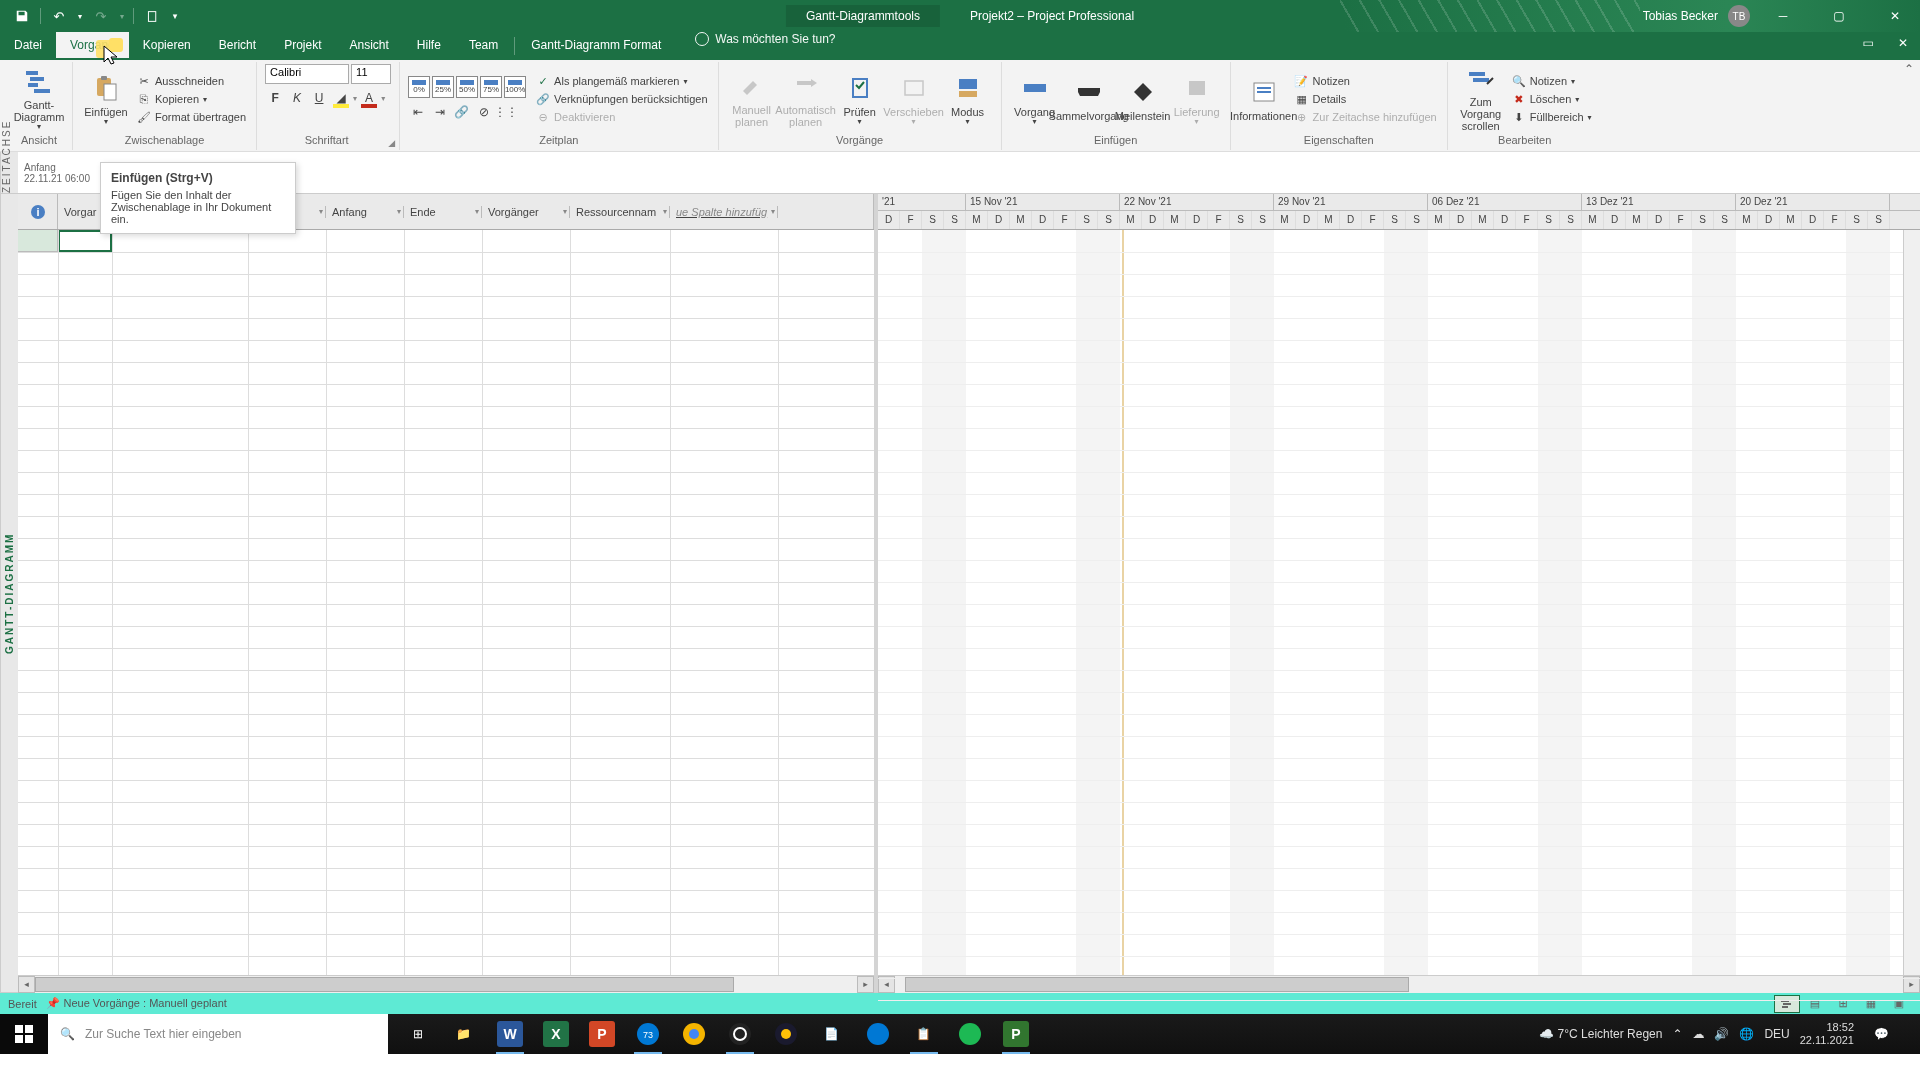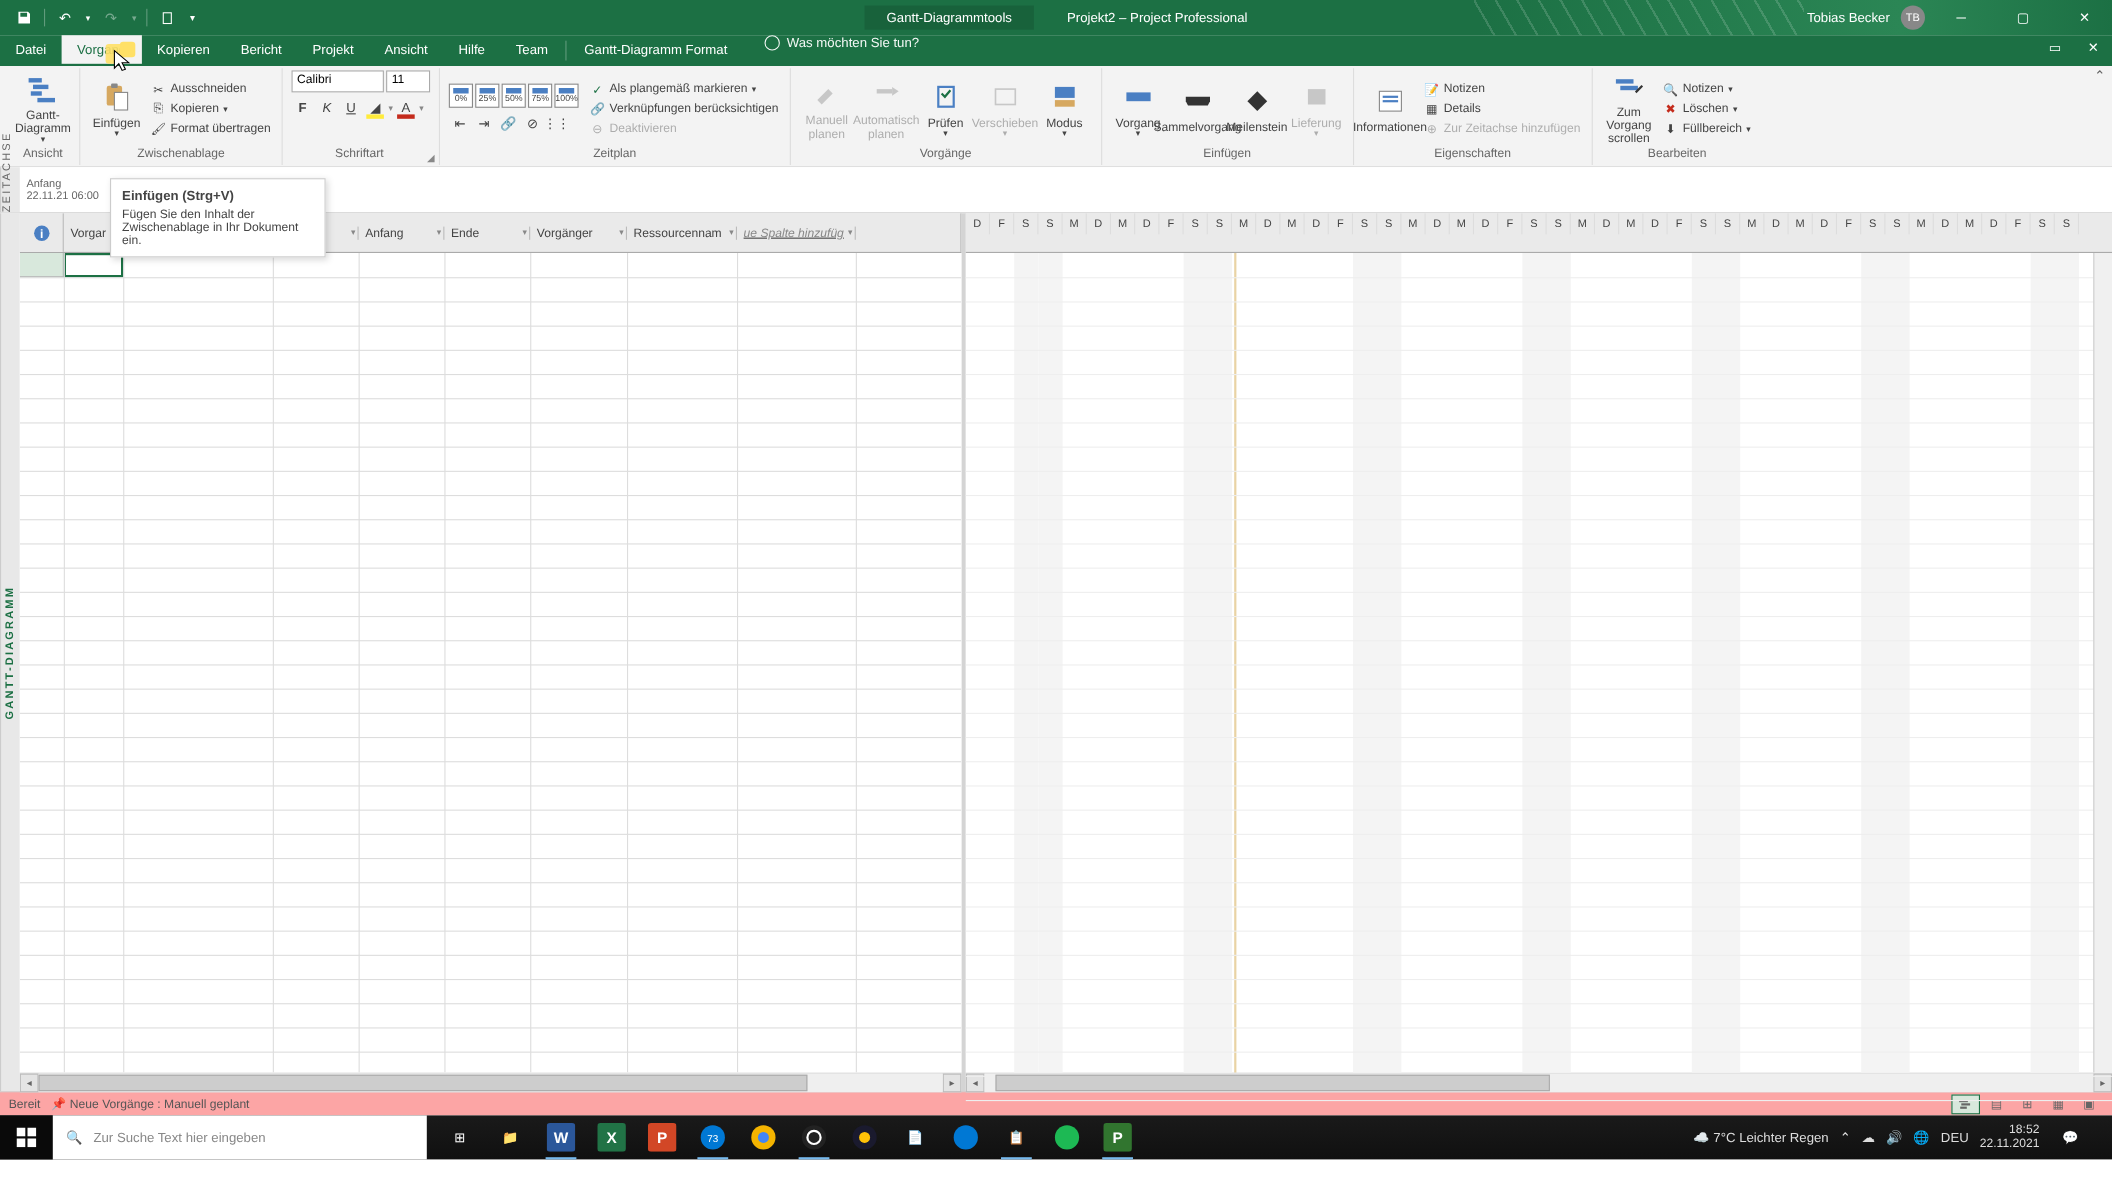--- a/index.html
+++ b/index.html
@@ -94,21 +94,21 @@
 .gh-top-cell { font-size: 10px; color: #444; border-right: 1px solid #bbb; display: flex; align-items: center; padding-left: 4px; }
 .gh-bot { height: 19px; display: flex; }
 .gh-bot-cell { width: 22px; font-size: 10px; color: #444; border-right: 1px solid #ddd; display: flex; align-items: center; justify-content: center; }
 .gantt-body { flex: 1; position: relative; background: #fff; }
 .wkend { position: absolute; top: 0; bottom: 0; width: 44px; background: #f4f4f4; }
 .today-line { position: absolute; top: 0; bottom: 0; width: 2px; background: #d4a84a; opacity: 0.5; }
 .gantt-hsbar { height: 17px; background: #f0f0f0; border-top: 1px solid #ccc; display: flex; align-items: center; }
 .gantt-vsbar { position: absolute; right: 0; top: 36px; bottom: 17px; width: 17px; background: #f0f0f0; border-left: 1px solid #ccc; }
 
 
-.statusbar { height: 22px; background: #fca5a5; border-top: 1px solid #ccc; display: flex; align-items: center; font-size: 11px; color: #555; padding: 0 8px; }
+.statusbar { height: 22px; background: #5eead4; border-top: 1px solid #ccc; display: flex; align-items: center; font-size: 11px; color: #555; padding: 0 8px; }
 .status-left { display: flex; align-items: center; gap: 10px; }
 .status-right { margin-left: auto; display: flex; align-items: center; gap: 2px; }
 .view-btn { width: 26px; height: 18px; display: flex; align-items: center; justify-content: center; color: #666; border: 1px solid transparent; }
 .view-btn.active { background: #d8e8dc; border: 1px solid #1c7044; }
 
 
 .taskbar { height: 40px; background: linear-gradient(to top, #101010, #1a1a1a); display: flex; align-items: center; color: #fff; font-size: 12px; }
 .tb-start { width: 48px; height: 40px; display: flex; align-items: center; justify-content: center; background: #0a0a0a; }
 .tb-search { width: 340px; height: 40px; background: #fff; color: #888; display: flex; align-items: center; padding-left: 12px; gap: 10px; }
 .tb-apps { display: flex; align-items: center; gap: 2px; padding-left: 8px; }
@@ -571,20 +571,29 @@
       <div class="sb-btn">◂</div>
       <div class="sb-track">
           <div class="sb-thumb" style="left:0;width:85%;"></div>
         </div>
       <div class="sb-btn">▸</div>
     </div>
   </div>
 
   <div class="right-pane">
     <div class="gantt-header">
+      <div class="gh-top" id="gh-top">
+          <div class="gh-top-cell" style="width: 88px;">'21</div>
+          <div class="gh-top-cell" style="width: 154px;">15 Nov '21</div>
+          <div class="gh-top-cell" style="width: 154px;">22 Nov '21</div>
+          <div class="gh-top-cell" style="width: 154px;">29 Nov '21</div>
+          <div class="gh-top-cell" style="width: 154px;">06 Dez '21</div>
+          <div class="gh-top-cell" style="width: 154px;">13 Dez '21</div>
+          <div class="gh-top-cell" style="width: 154px;">20 Dez '21</div>
+        </div>
       <div class="gh-bot" id="gh-bot">
           <div class="gh-bot-cell">D</div>
           <div class="gh-bot-cell">F</div>
           <div class="gh-bot-cell">S</div>
           <div class="gh-bot-cell">S</div>
           <div class="gh-bot-cell">M</div>
           <div class="gh-bot-cell">D</div>
           <div class="gh-bot-cell">M</div>
           <div class="gh-bot-cell">D</div>
           <div class="gh-bot-cell">F</div>

